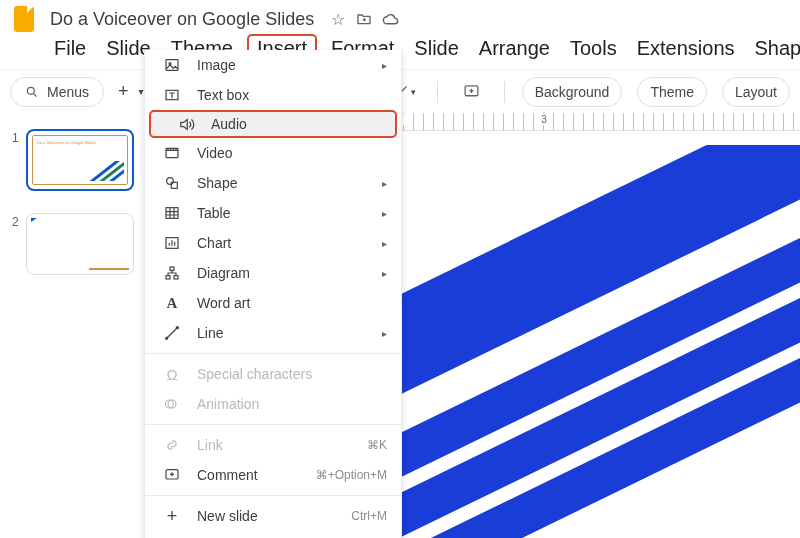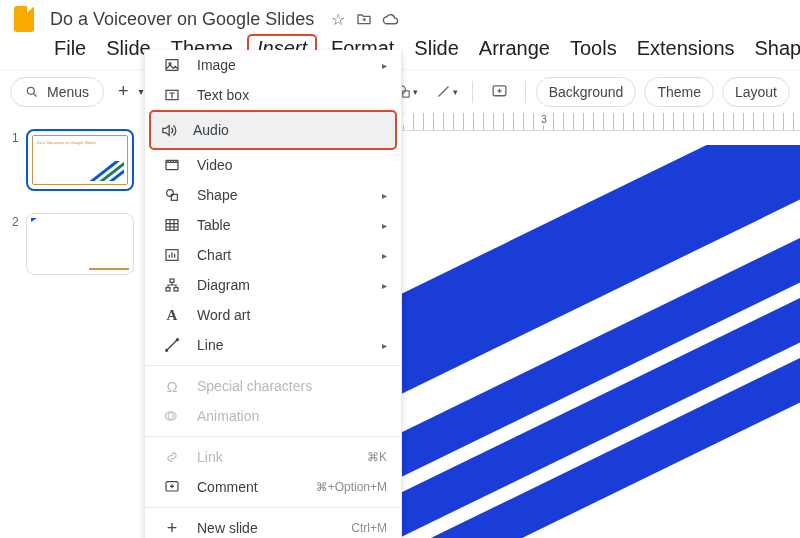--- a/index.html
+++ b/index.html
@@ -28,38 +28,38 @@
     content: ""; position: absolute;
     right: 0; top: 0;
     border-left: 7px solid #fff;
     border-bottom: 7px solid transparent;
   }
   .doc-title { font-size: 18px; color: #3c4043; }
   .title-icons { display: flex; align-items: center; margin-left: 10px; }
   .title-icons span { width: 24px; font-size: 16px; color: #5f6368; display:inline-flex; justify-content:center; margin-left:2px;}
   .menu-bar { display: flex; align-items: center; margin-top: 2px; padding-left: 48px; font-size: 20px; font-family: "Google Sans", Arial, sans-serif; }
   .menu-item { padding: 3px 6px; margin-right: 8px; color: #202124; border-radius: 3px; }
-  .menu-item.hl { border: 2px solid #d94a2a; padding: 1px 8px; border-radius: 5px; font-style: italic; }
+  .menu-item.hl { border: 2px solid #d94a2a; padding: 1px 8px; border-radius: 5px; }
   
   .toolbar {
     display: flex; align-items: center;
     padding: 6px 10px; margin-top: 6px;
     border-top: 1px solid #f1f3f4;
   }
   .pill, .ico-btn {
     display: inline-flex; align-items: center; justify-content: center;
     height: 30px; border-radius: 15px;
     background: #fff;
     color: #444746;
   }
   .pill { border: 1px solid #dadce0; padding: 0 14px; font-family: "Google Sans", Arial, sans-serif; font-size: 14px; }
   .ico-btn { width: 32px; margin-left: 8px; }
   .newpill { display:inline-flex; align-items:center; margin-left:8px; border:1px solid transparent; border-radius:15px; }
   .newpill span { padding:4px 5px; color:#444746; }
-  .tool-right { display:flex; margin-left:auto; align-items:center; }
+  .tool-right { display:flex; margin-left:auto; align-items:center;gap:7px; }
   .tool-right .ico-btn { width:30px; margin-left:10px; font-size:16px;}
   .tool-right .sep { width:1px; height:22px; background:#dadce0; margin:0 2px 0 10px;}
   .tool-right .pill { padding:0 12px; margin-left:8px; }
   
   .main { display:flex; height: calc(538px - 94px); }
   .sidebar { width: 144px; padding-top: 10px; }
   .thumb-row { display:flex; padding: 6px 8px 16px 12px; }
   .thumb-row .num { width:14px; font-size:12px; color:#5f6368; padding-top:2px;}
   .thumb {
     width: 108px; height: 62px; border-radius: 8px;
@@ -103,21 +103,21 @@
     font-family: "Google Sans", Arial, sans-serif;
     z-index: 100;
   }
   .dd-item {
     display:flex; align-items:center; height:30px;
     padding: 0 2px 0 16px; font-size:14px; color:#3c4043;
     position:relative;
   }
   .dd-item.hover { background:#eef0f1; }
   .dd-item.disabled { color:#b6b9bc; }
-  .dd-item.hl { border:2px solid #d94a2a; border-radius:5px; margin:0 4px; padding:0 10px 0 6px; height:40px;}
+  .dd-item.hl { border:2px solid #d94a2a; border-radius:5px; margin:0 4px; padding:0 10px 0 24px; height:28px;}
   .dd-ico { width:22px; display:inline-flex; justify-content:center; margin-right:14px; font-size:15px; color:#444746;}
   .dd-item.disabled .dd-ico { color:#b6b9bc; }
   .dd-arrow { position:absolute; right:14px; color:#5f6368; font-size:10px;}
   .dd-shortcut { position:absolute; right:14px; color:#8a8d91; font-size:12px;}
   .dd-sep { height:1px; background:#e8eaed; margin:5px 0; }
   svg { display:block; }
 </style>
 </head>
 <body>
 

